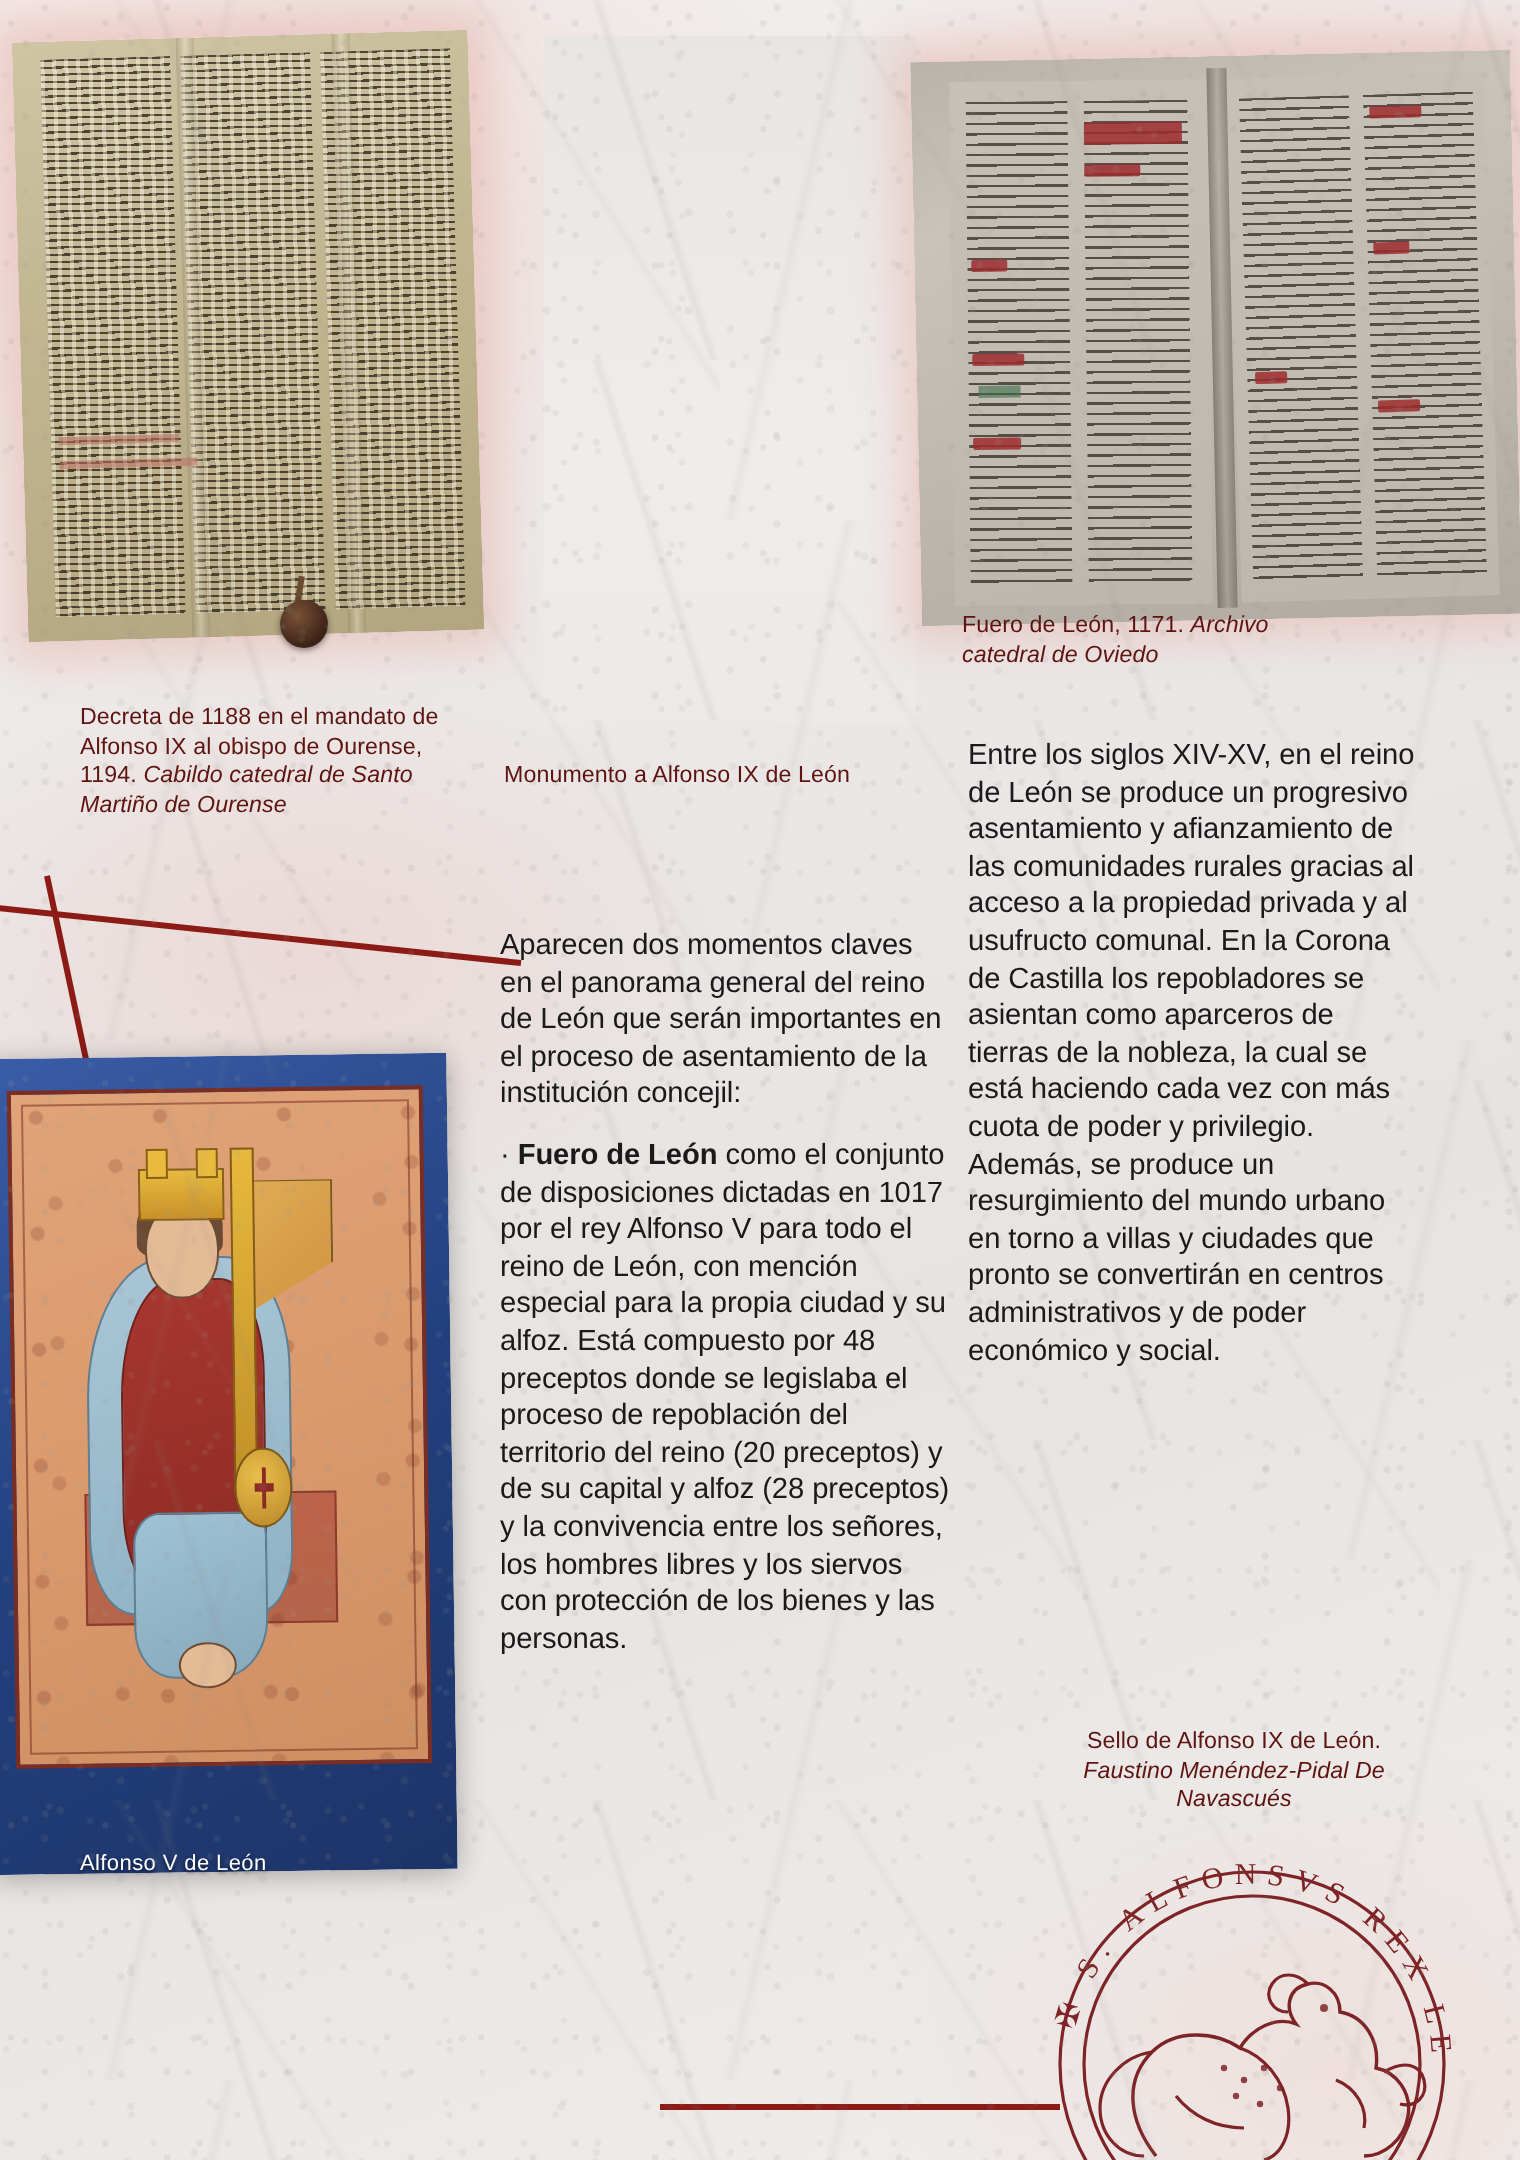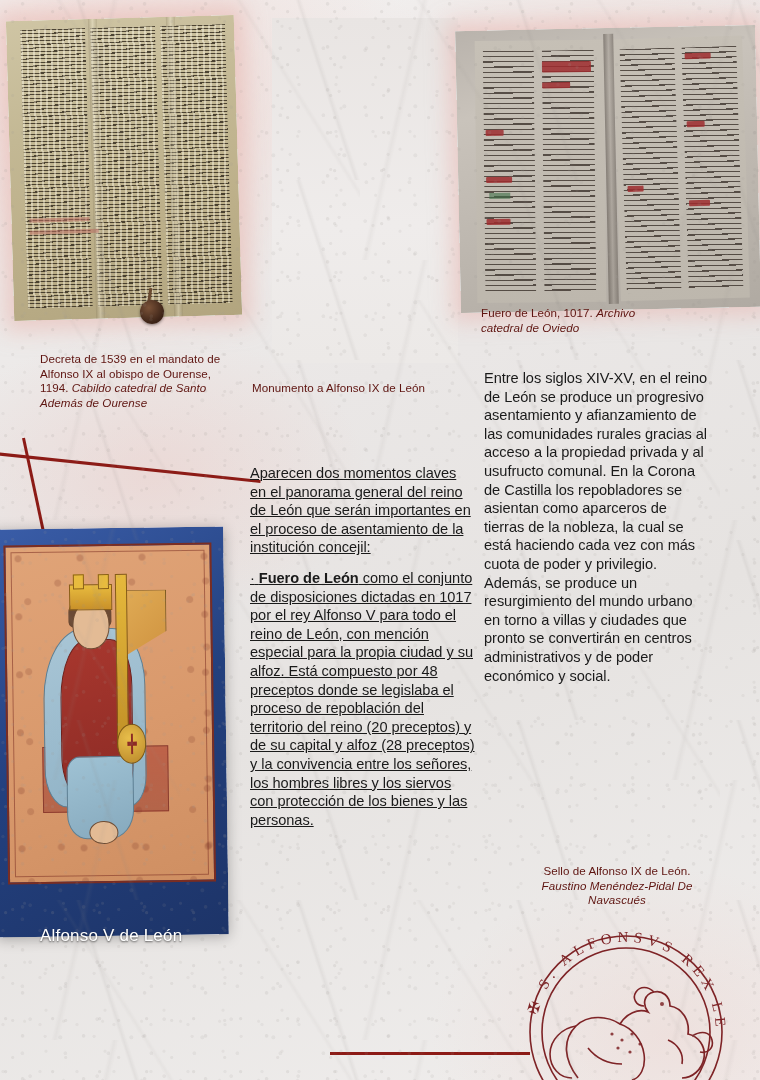--- a/index.html
+++ b/index.html
@@ -125,21 +125,21 @@
   .k-crown::before,.k-crown::after{content:"";position:absolute;top:-45%;width:22%;height:55%;background:#e8bb3e;border:1px solid #8a5f17;}
   .k-crown::before{left:6%;} .k-crown::after{right:6%;}
   .k-scepter{position:absolute;left:60%;top:-2%;width:7%;height:64%;background:linear-gradient(180deg,#e6b93c,#c08f26);border:1px solid #855c16;}
   .k-banner{position:absolute;left:66%;top:4%;width:30%;height:24%;background:linear-gradient(135deg,#e0ab55,#cf9340);border:1.5px solid #7a5a1e;clip-path:polygon(0 0,100% 0,100% 62%,0 100%);}
   .k-orb{position:absolute;left:60%;top:54%;width:20%;height:14%;border-radius:50%;background:radial-gradient(circle at 40% 35%,#e8be4a,#b9872a);border:1.5px solid #7d5715;}
   .k-orb::after{content:"";position:absolute;left:32%;top:22%;width:36%;height:56%;background:#8c2b25;clip-path:polygon(40% 0,60% 0,60% 40%,100% 40%,100% 60%,60% 60%,60% 100%,40% 100%,40% 60%,0 60%,0 40%,40% 40%);}
   .k-legs{position:absolute;left:22%;top:66%;width:48%;height:30%;background:linear-gradient(160deg,#9fc2d4,#86a9bd);border-radius:20% 14% 36% 30%;border:1.2px solid #5d7f93;}
   .k-foot{position:absolute;left:38%;top:90%;width:20%;height:8%;border-radius:50%;background:#e3bb95;border:1px solid #6d4b32;}
   .k-throne{position:absolute;left:4%;top:62%;width:92%;height:24%;background:linear-gradient(180deg,rgba(168,55,46,.55),rgba(140,43,37,.45));border:1.2px solid rgba(109,33,28,.6);}
   .mini-caption{
-    position:absolute;left:40px;top:926px;color:#ffffff;font-size:17px;
+    position:absolute;left:40px;top:926px;color:#ffffff;font-size:11px;
     text-shadow:0 1px 2px rgba(0,0,0,.6);letter-spacing:.2px;
   }
 
   
   #sealart{left:492px;top:928px;width:268px;height:152px;}
 
   
   .rline{position:absolute;background:#8c1b16;}
 
   
@@ -158,21 +158,21 @@
     color:#7d1a14;font-family:"Liberation Serif", serif;
     font-size:19.5px;line-height:1.12;font-variant:small-caps;
     letter-spacing:.6px;
   }
   .heading .l2{display:block;}
 
   .colbody{
     position:absolute;color:#1a1a1a;font-size:14.6px;line-height:1.275;
     letter-spacing:-.05px;
   }
-  #col-left{left:250px;top:464px;width:226px;text-decoration:underline;}
+  #col-left{left:250px;top:464px;width:226px;}
   #col-right{left:484px;top:369px;width:226px;}
   .colbody p{margin:0 0 12px 0;}
   .colbody p:last-child{margin-bottom:0;}
   .colbody b{font-weight:bold;}
 </style>
 </head>
 <body>
 
 <div class="panel">
 
@@ -307,29 +307,29 @@
       <text font-family="'Liberation Serif', serif" font-size="15" fill="#7e2326" letter-spacing="5">
         <textPath href="#sealpath" startOffset="6%">✠ S. ALFONSVS REX LEGIONIS</textPath>
       </text>
     </svg>
   </div>
 
   <div class="grain"></div>
   <div class="veins"></div>
 
   <div class="cap" id="cap-decreta">
-    <span>Decreta de 1539 en el mandato de Alfonso IX al obispo de Ourense, 1194. </span><i>Cabildo catedral de Santo Además de Ourense</i>
+    <span>Decreta de 1188 en el mandato de Alfonso IX al obispo de Ourense, 1194. </span><i>Cabildo catedral de Santo Martiño de Ourense</i>
   </div>
 
   <div class="cap" id="cap-monumento">
     <span>Monumento a Alfonso IX de León</span>
   </div>
 
   <div class="cap" id="cap-fuero">
-    <span>Fuero de León, 1017. </span><i>Archivo catedral de Oviedo</i>
+    <span>Fuero de León, 1171. </span><i>Archivo catedral de Oviedo</i>
   </div>
 
   <div class="cap" id="cap-sello">
     <span>Sello de Alfonso IX de León. </span><i>Faustino Menéndez-Pidal De Navascués</i>
   </div>
 
 
   <div class="colbody" id="col-left">
     <p>Aparecen dos momentos claves en el panorama general del reino de León que serán importantes en el proceso de asentamiento de la institución concejil:</p>
     <p><span>·</span> <b>Fuero de León</b><span> como el conjunto de disposiciones dictadas en 1017 por el rey Alfonso V para todo el reino de León, con mención especial para la propia ciudad y su alfoz. Está compuesto por 48 preceptos donde se legislaba el proceso de repoblación del territorio del reino (20 preceptos) y de su capital y alfoz (28 preceptos) y la convivencia entre los señores, los hombres libres y los siervos con protección de los bienes y las personas.</span></p>

